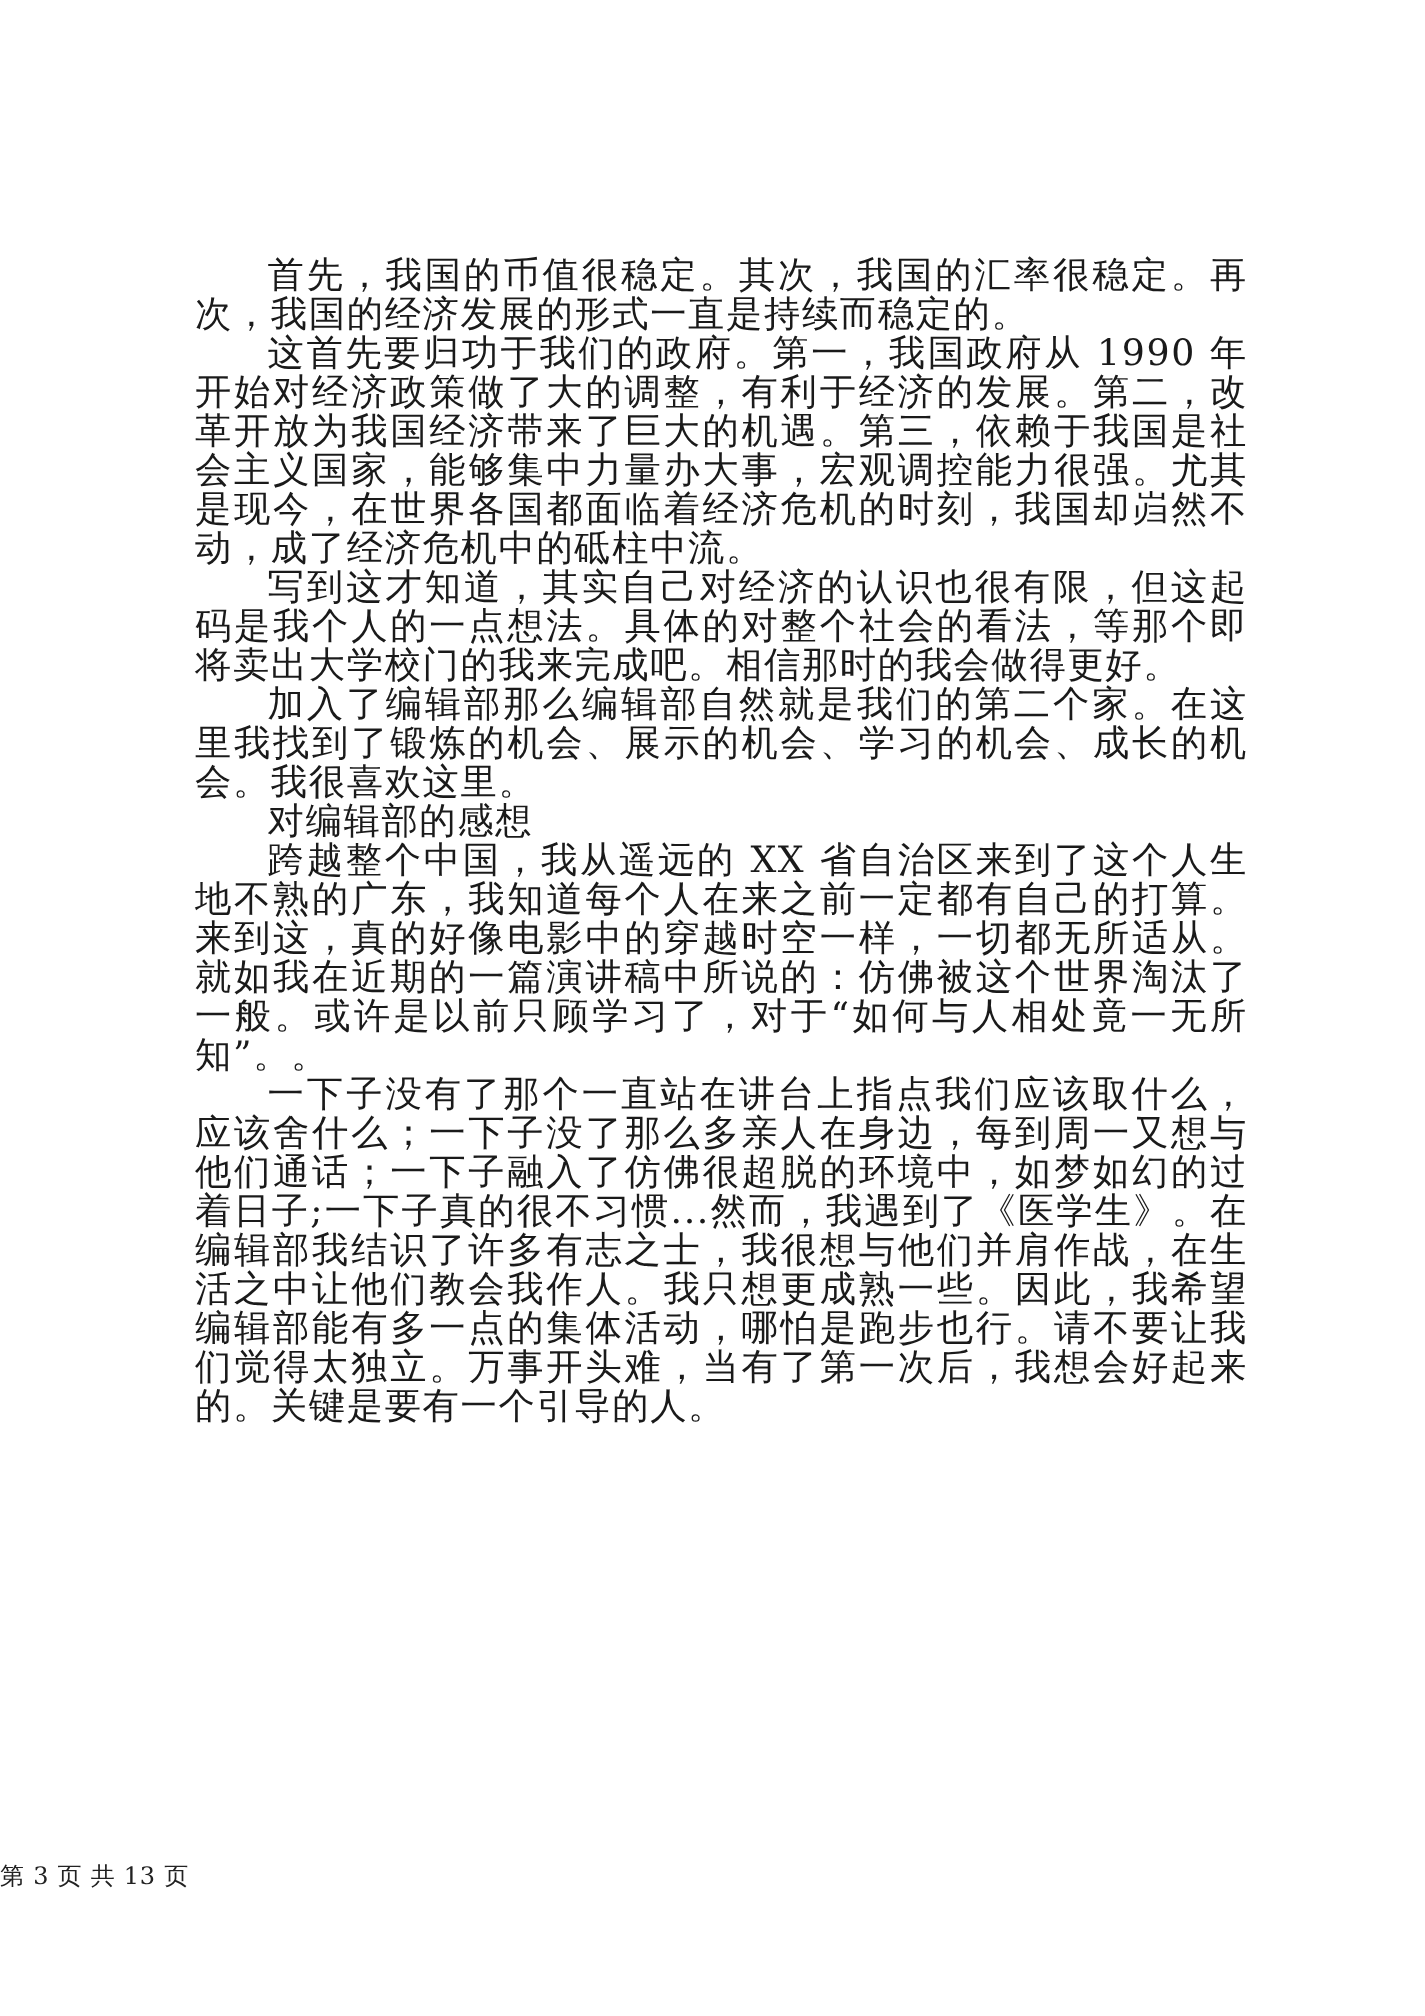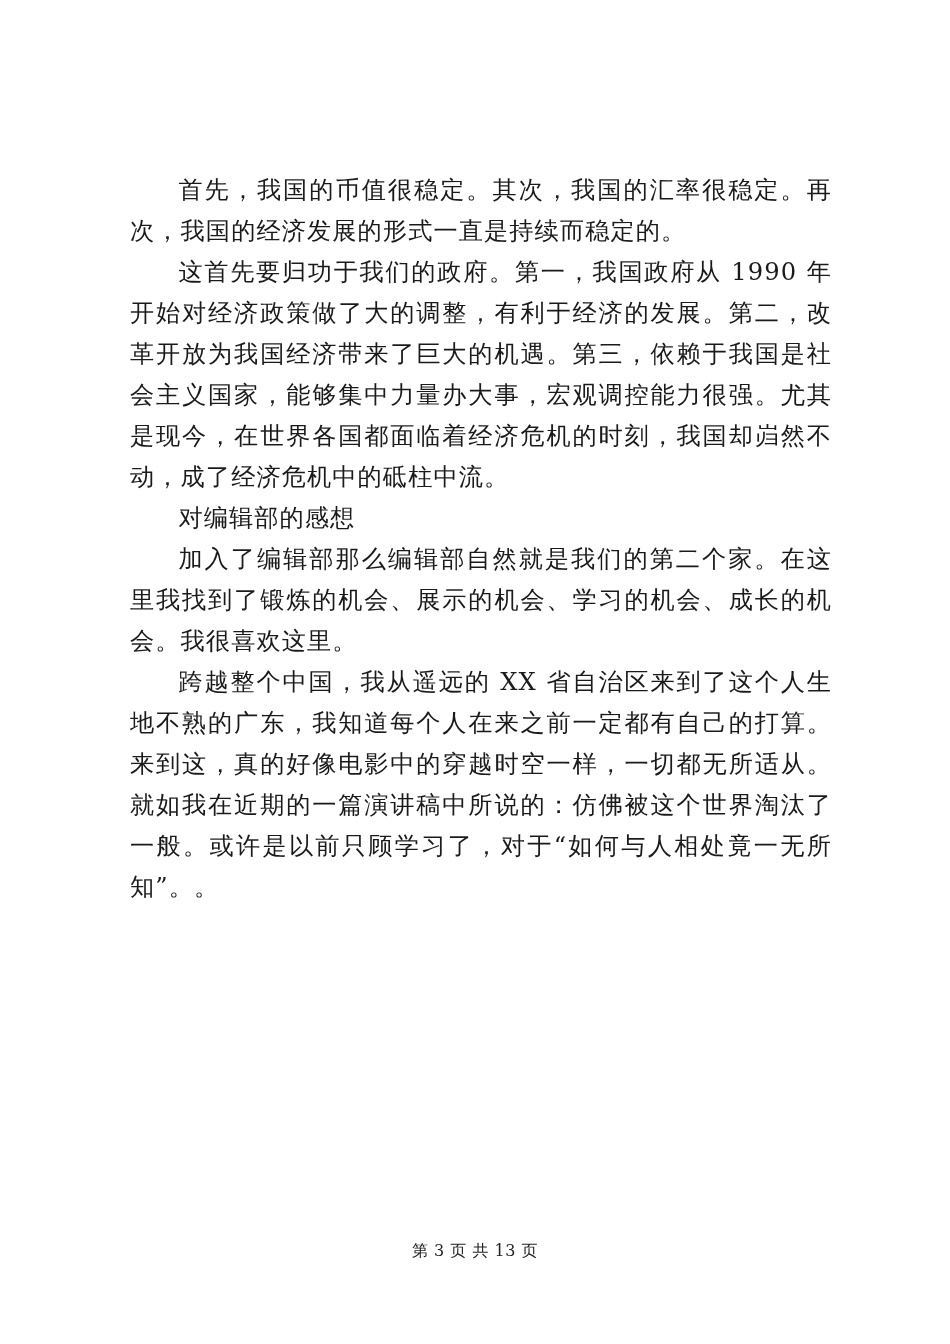--- a/index.html
+++ b/index.html
@@ -24,43 +24,45 @@
     }
     .body-text {
       position: absolute;
       left: 130px;
       top: 170px;
       width: 702px;
     }
     .para {
       margin: 0;
       font-size: 24.2px;
-      line-height: 41px;
+      line-height: 26px;
       text-indent: 2em;
       text-align: justify;
       letter-spacing: 1.1px;
       word-break: break-all;
     }
     .footer {
       position: absolute;
       left: 0;
       width: 950px;
       top: 1241px;
-      text-align: center;
+      text-align: left;
       font-size: 16px;
       color: #222;
       letter-spacing: 0.5px;
     }
   </style>
 </head>
 <body>
 
 <div class="page">
   <div class="body-text">
     <p class="para">首先，我国的币值很稳定。其次，我国的汇率很稳定。再次，我国的经济发展的形式一直是持续而稳定的。</p>
     <p class="para">这首先要归功于我们的政府。第一，我国政府从 1990 年开始对经济政策做了大的调整，有利于经济的发展。第二，改革开放为我国经济带来了巨大的机遇。第三，依赖于我国是社会主义国家，能够集中力量办大事，宏观调控能力很强。尤其是现今，在世界各国都面临着经济危机的时刻，我国却岿然不动，成了经济危机中的砥柱中流。</p>
+    <p class="para">写到这才知道，其实自己对经济的认识也很有限，但这起码是我个人的一点想法。具体的对整个社会的看法，等那个即将卖出大学校门的我来完成吧。相信那时的我会做得更好。</p>
+    <p class="para">加入了编辑部那么编辑部自然就是我们的第二个家。在这里我找到了锻炼的机会、展示的机会、学习的机会、成长的机会。我很喜欢这里。</p>
     <p class="para">对编辑部的感想</p>
-    <p class="para">加入了编辑部那么编辑部自然就是我们的第二个家。在这里我找到了锻炼的机会、展示的机会、学习的机会、成长的机会。我很喜欢这里。</p>
     <p class="para">跨越整个中国，我从遥远的 XX 省自治区来到了这个人生地不熟的广东，我知道每个人在来之前一定都有自己的打算。来到这，真的好像电影中的穿越时空一样，一切都无所适从。就如我在近期的一篇演讲稿中所说的：仿佛被这个世界淘汰了一般。或许是以前只顾学习了，对于“如何与人相处竟一无所知”。。</p>
+    <p class="para">一下子没有了那个一直站在讲台上指点我们应该取什么，应该舍什么；一下子没了那么多亲人在身边，每到周一又想与他们通话；一下子融入了仿佛很超脱的环境中，如梦如幻的过着日子;一下子真的很不习惯...然而，我遇到了《医学生》。在编辑部我结识了许多有志之士，我很想与他们并肩作战，在生活之中让他们教会我作人。我只想更成熟一些。因此，我希望编辑部能有多一点的集体活动，哪怕是跑步也行。请不要让我们觉得太独立。万事开头难，当有了第一次后，我想会好起来的。关键是要有一个引导的人。</p>
   </div>
 
   <div class="footer">第 3 页  共 13 页</div>
 </div>
 
 </body></html>

